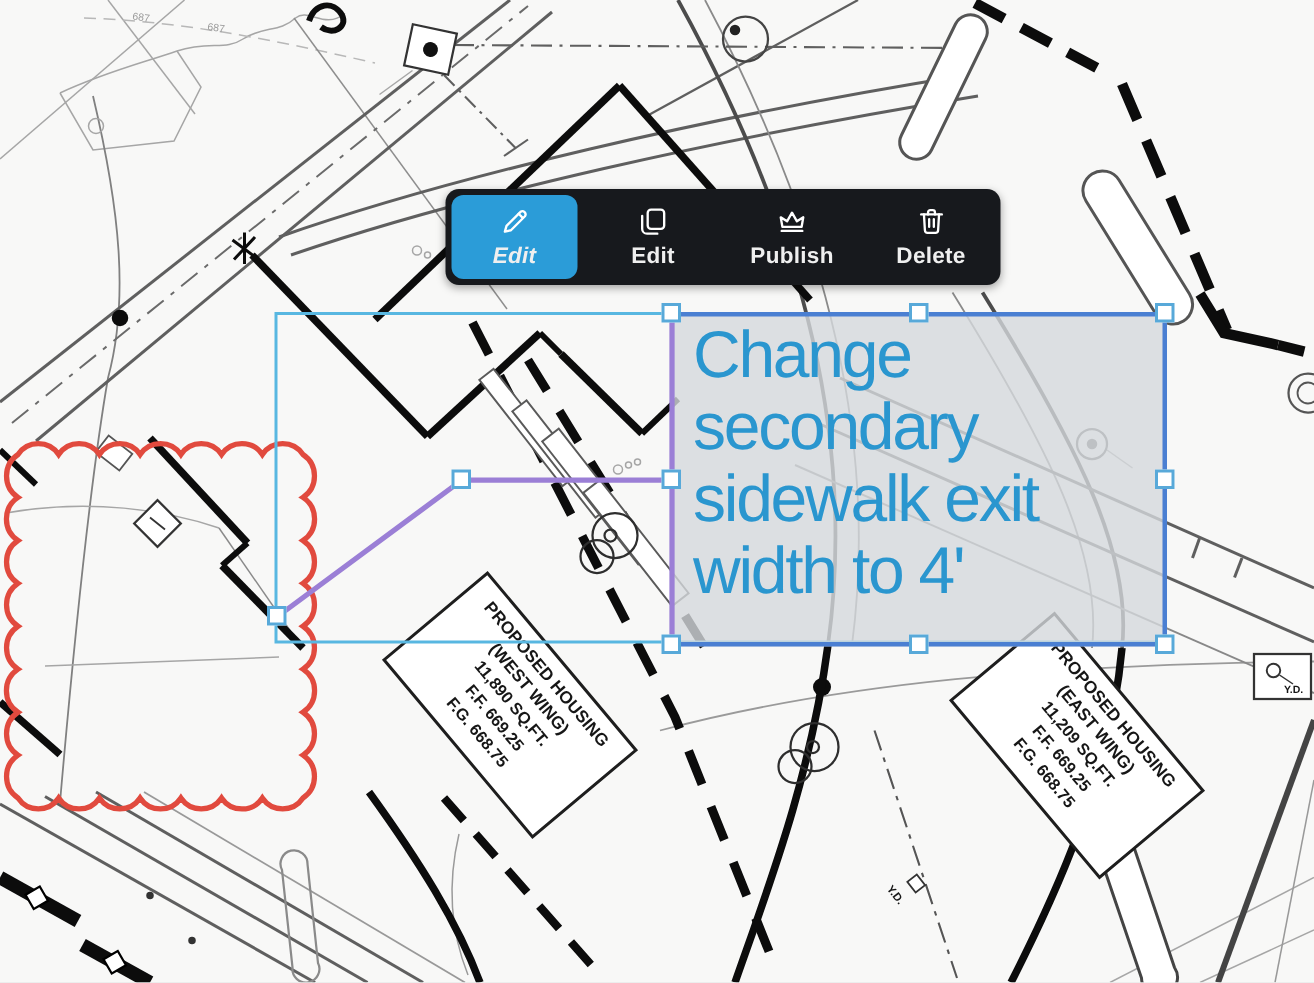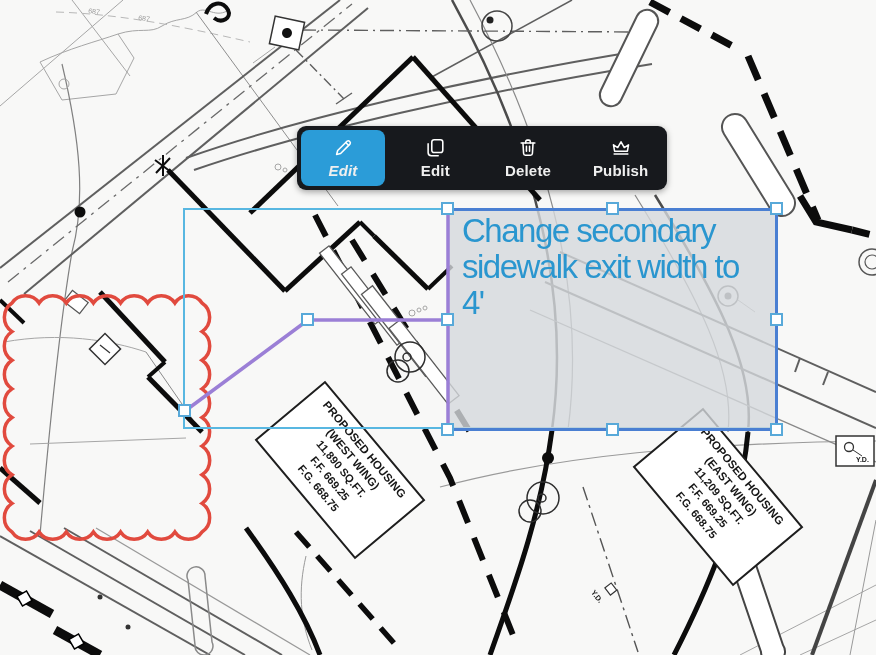--- a/index.html
+++ b/index.html
@@ -14,21 +14,21 @@
   
   #plan{position:absolute;left:0;top:0;}
   .planlabel{font-family:"Liberation Sans",sans-serif;font-weight:bold;fill:#161616;}
   
   #outer-rect{position:absolute;left:183px;top:208px;width:595px;height:221px;
               border:2px solid var(--sel);box-sizing:border-box;}
   #callout-box{position:absolute;left:448px;top:208px;width:330px;height:223px;
                box-sizing:border-box;background:rgba(213,216,220,0.8);
                border:3px solid var(--boxborder);border-left:none;}
   #callout-text{position:absolute;left:14px;top:2px;width:300px;
-                color:var(--accent);font-size:33px;line-height:1.09;
+                color:var(--accent);font-size:44px;line-height:1.09;
                 letter-spacing:-1.5px;font-weight:500;}
   #leader-svg{position:absolute;left:0;top:0;pointer-events:none;}
   #leader-svg line{stroke:var(--leader);stroke-width:3.5;stroke-linecap:round;}
   .handle{position:absolute;width:13px;height:13px;box-sizing:border-box;
           background:#fff;border:2px solid var(--handle);}
   
   #toolbar{position:absolute;left:297px;top:126px;width:370px;height:64px;
            background:#17191d;border-radius:9px;display:flex;align-items:stretch;
            box-shadow:0 2px 6px rgba(0,0,0,.35);}
   .tb-btn{flex:1;display:flex;flex-direction:column;align-items:center;
@@ -245,32 +245,32 @@
         <svg width="22" height="22" viewBox="0 0 24 24">
           <rect x="8.5" y="3" width="12" height="14" rx="2.5"></rect>
           <path d="M15.5 20.5H8a3.5 3.5 0 0 1-3.5-3.5V7.5"></path>
         </svg>
       </span>
       <span class="lbl">Edit</span>
     </button>
     <button class="tb-btn">
       <span>
         <svg width="22" height="22" viewBox="0 0 24 24">
+          <path d="M4.5 18.5h15"></path>
+          <path d="M5 15.5 3.8 8.6l4.6 2.9L12 5.2l3.6 6.3 4.6-2.9-1.2 6.9z"></path>
+        </svg>
+      </span>
+      <span class="lbl">Publish</span>
+    </button>
+    <button class="tb-btn">
+      <span>
+        <svg width="22" height="22" viewBox="0 0 24 24">
           <path d="M4.5 6.5h15"></path>
           <path d="M9.5 6.5V5a1.6 1.6 0 0 1 1.6-1.6h1.8A1.6 1.6 0 0 1 14.5 5v1.5"></path>
           <path d="M6.5 6.5l.7 11.5a2 2 0 0 0 2 1.9h5.6a2 2 0 0 0 2-1.9l.7-11.5"></path>
           <path d="M10.3 10v5.5M13.7 10v5.5"></path>
         </svg>
       </span>
       <span class="lbl">Delete</span>
     </button>
-    <button class="tb-btn">
-      <span>
-        <svg width="22" height="22" viewBox="0 0 24 24">
-          <path d="M4.5 18.5h15"></path>
-          <path d="M5 15.5 3.8 8.6l4.6 2.9L12 5.2l3.6 6.3 4.6-2.9-1.2 6.9z"></path>
-        </svg>
-      </span>
-      <span class="lbl">Publish</span>
-    </button>
   </div>
 
 </div>
 
 </body></html>

